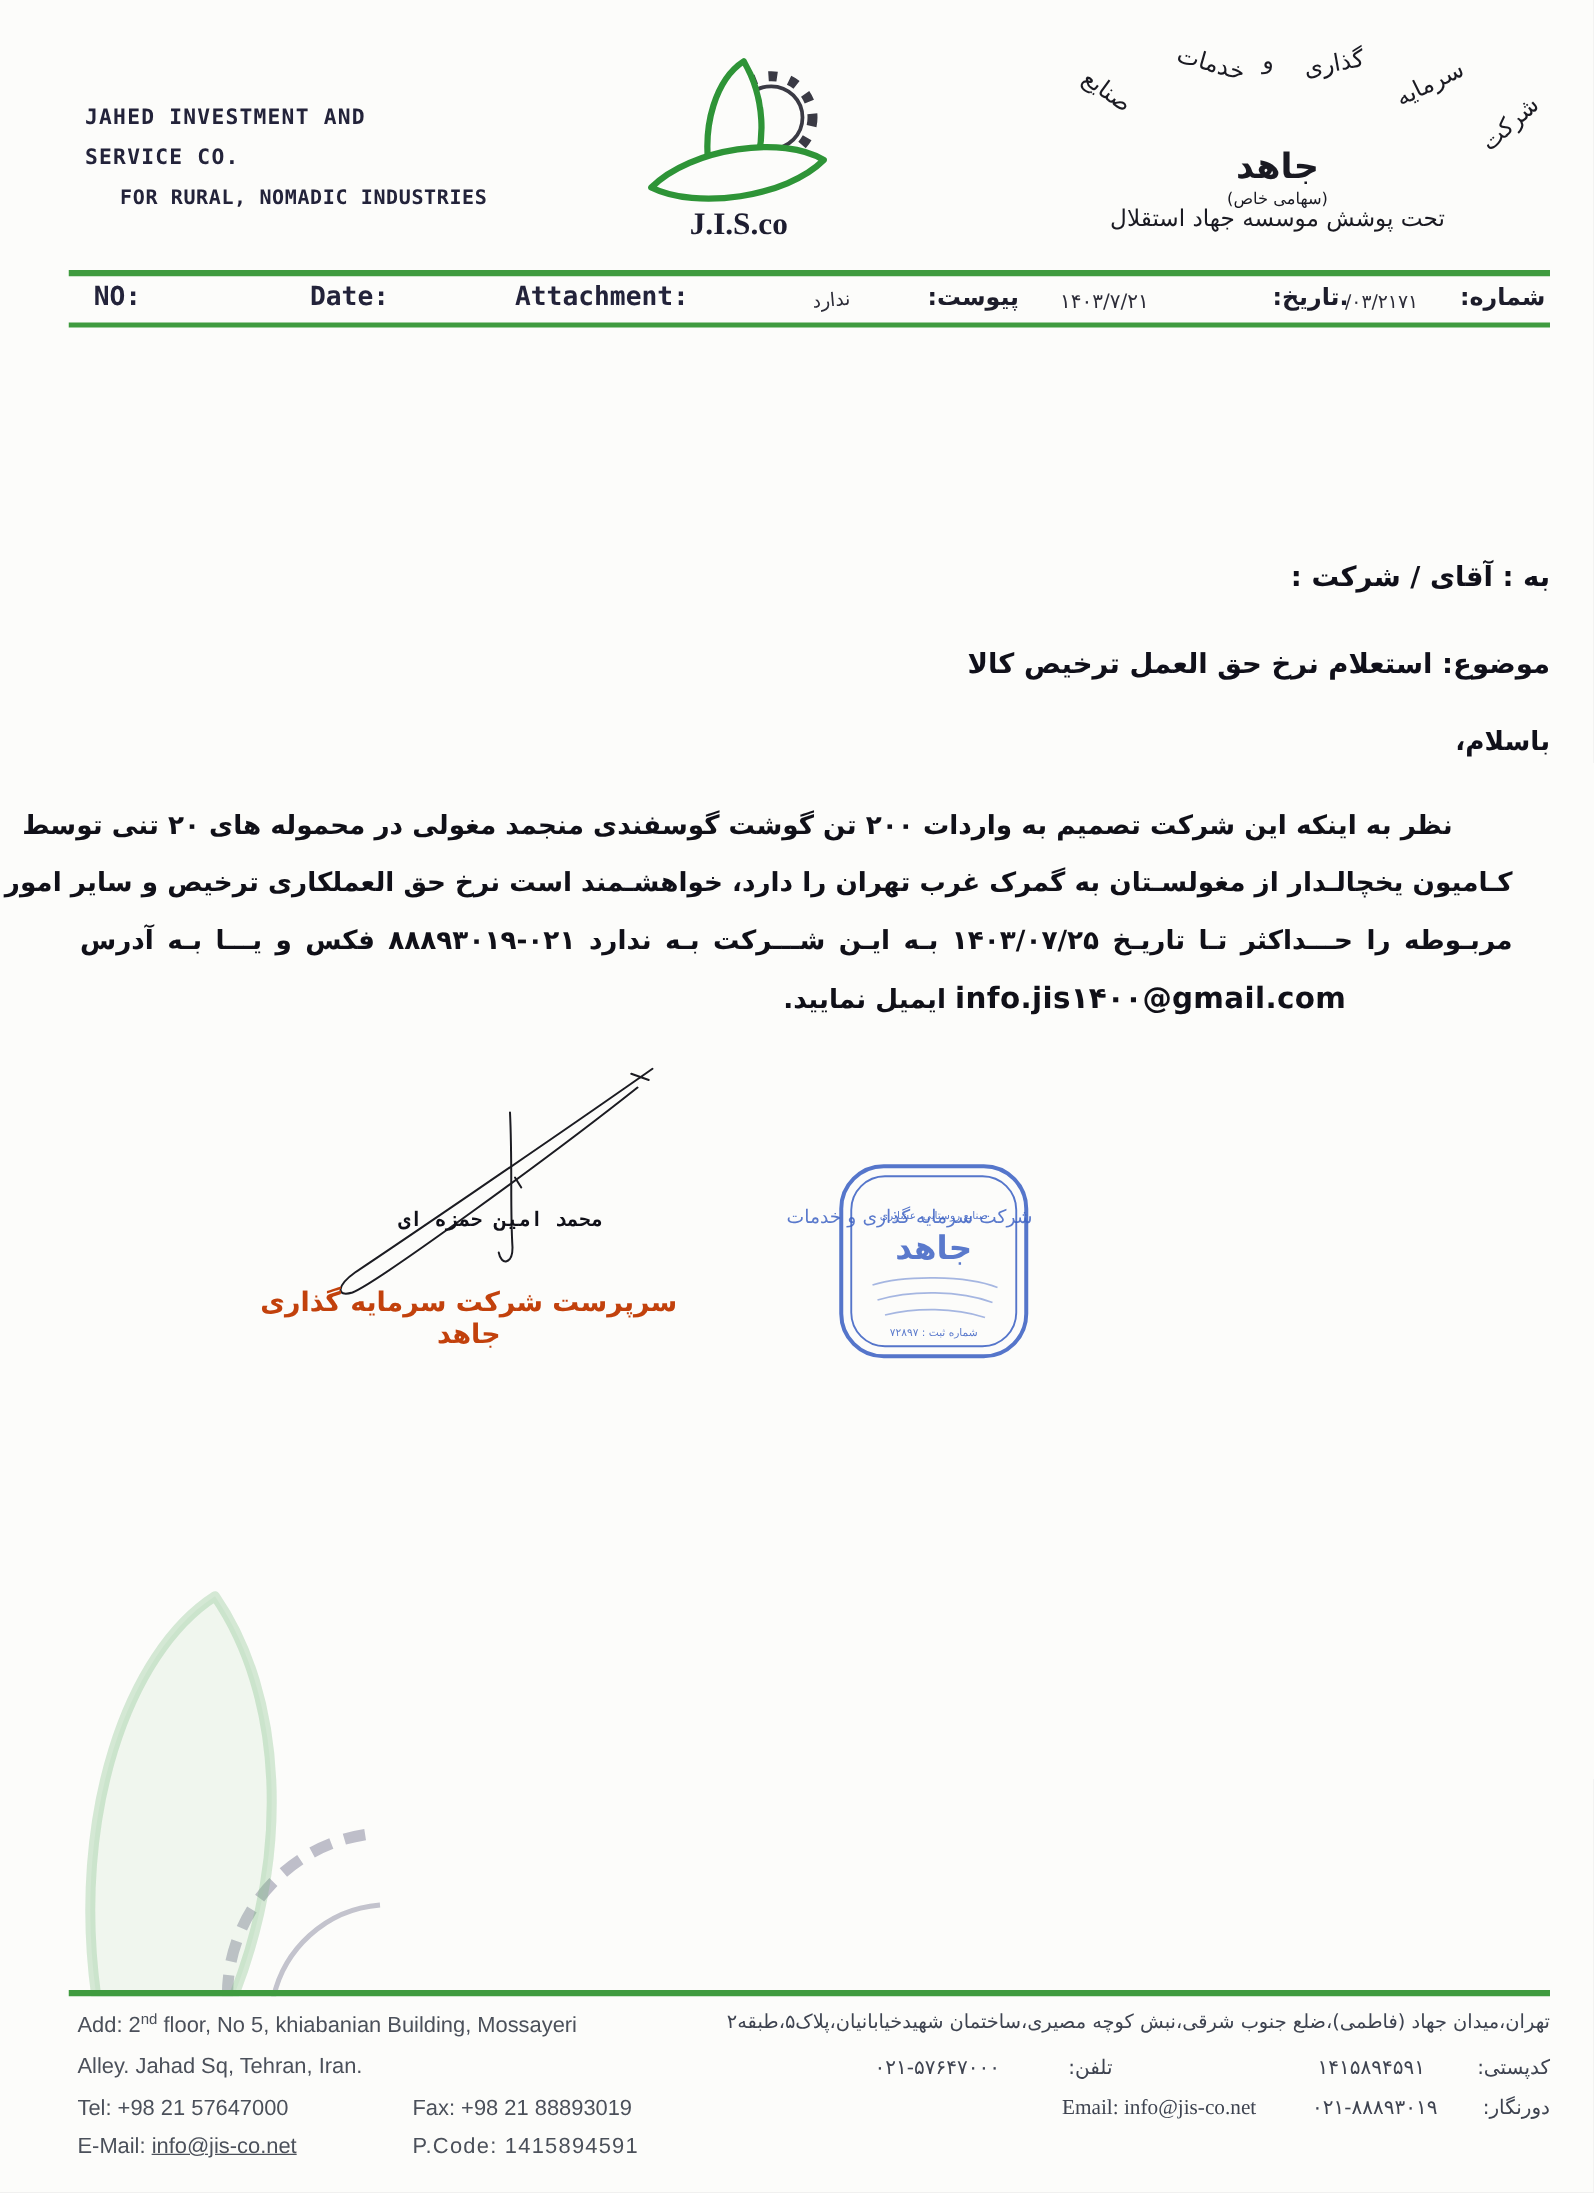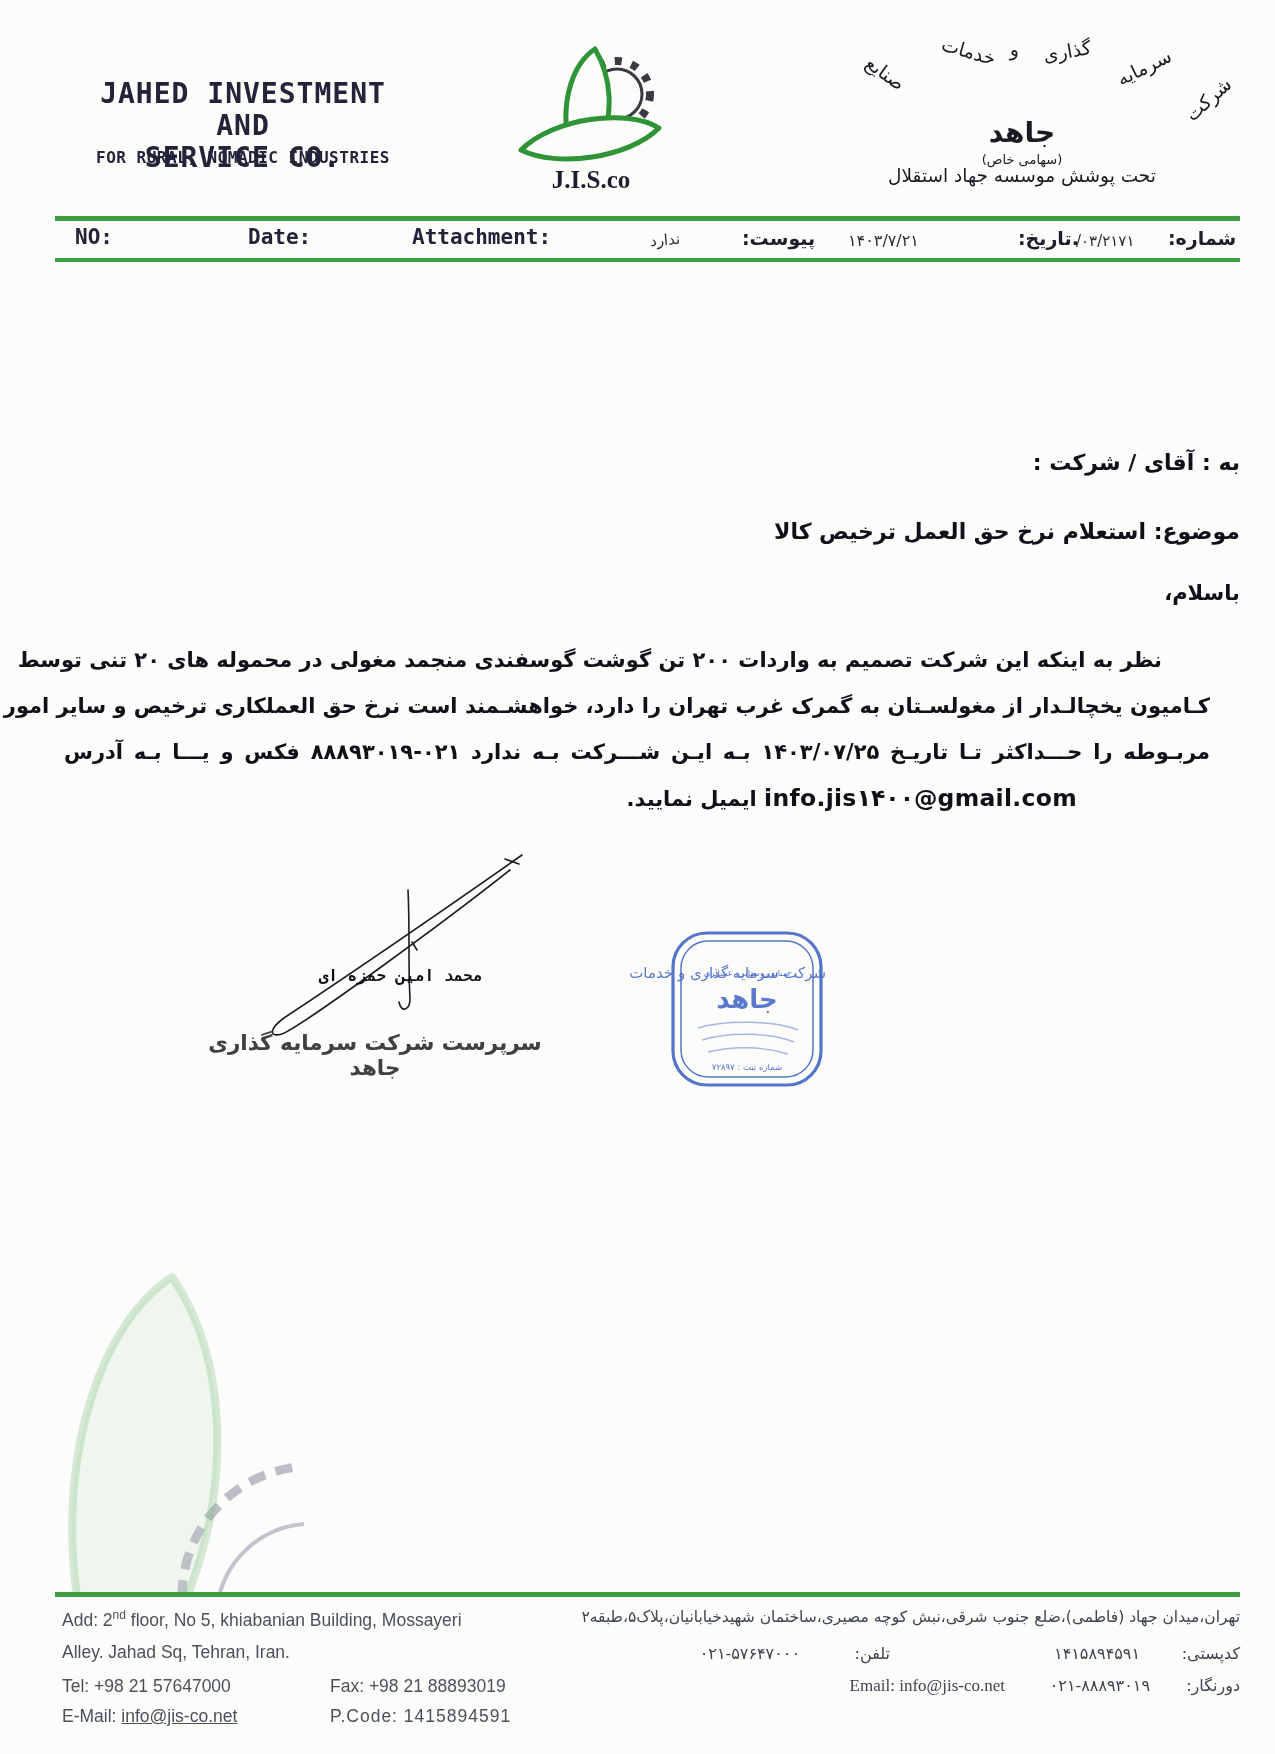--- a/index.html
+++ b/index.html
@@ -4,21 +4,21 @@
 <style>
   html,body{margin:0;padding:0;background:#e8e8e6;}
   .page{position:relative;width:1275px;height:1754px;margin:0 auto;background:#fcfcfa;overflow:hidden;
         font-family:"DejaVu Sans",sans-serif;color:#15151f;}
   .abs{position:absolute;}
   .mono{font-family:"DejaVu Sans Mono",monospace;font-weight:bold;color:#23233a;}
   .fa{font-family:"DejaVu Sans",sans-serif;direction:rtl;}
   .ltr{direction:ltr;unicode-bidi:isolate;}
 
   
-  #en-name{left:68px;top:78px;width:350px;text-align:center;font-size:28px;line-height:32px;letter-spacing:1px;}
+  #en-name{left:68px;top:78px;width:350px;font-size:17px;line-height:32px;letter-spacing:1px;}
   #en-tagline{left:68px;top:148px;width:350px;text-align:center;font-size:16px;letter-spacing:.5px;}
 
   
   #logo-svg{left:505px;top:46px;}
   #logo-caption{left:505px;top:166px;width:172px;text-align:center;
     font-family:"Liberation Serif",serif;font-weight:bold;font-size:25px;color:#1d1d30;}
 
   
   #fa-head{right:38px;top:30px;width:430px;height:165px;direction:rtl;color:#1a1a22;}
   #fa-head .arcword{position:absolute;font-size:19px;white-space:nowrap;}
@@ -46,21 +46,21 @@
   #salutation{right:35px;top:581px;font-size:21px;font-weight:bold;color:#10101a;}
   #body{left:64px;top:648px;width:1146px;direction:rtl;font-size:21px;font-weight:bold;color:#101018;}
   #body .bl{height:46px;text-align:justify;text-align-last:justify;white-space:nowrap;}
   #body .bl.indent{padding-right:48px;}
   #email-line{right:198px;top:784px;font-size:21px;font-weight:bold;color:#101018;white-space:nowrap;}
   #email-line .email{font-size:23.5px;letter-spacing:.3px;}
 
   
   #sig-svg{left:262px;top:846px;}
   #sig-name{left:268px;top:966px;width:265px;text-align:center;font-size:16px;font-weight:bold;color:#101018;font-family:Liberation Mono, monospace;}
-  #sig-title{left:206px;top:1030px;width:338px;text-align:center;font-size:21.5px;font-weight:bold;color:#404040;}
+  #sig-title{left:206px;top:1030px;width:338px;text-align:center;font-size:21.5px;font-weight:bold;color:#c2410c;}
 
   
   #stamp{left:668px;top:928px;width:158px;height:162px;}
   #stamp svg{position:absolute;left:0;top:0;}
   #stamp .st{position:absolute;left:0;right:0;text-align:center;color:#3e63c4;direction:rtl;opacity:.85;white-space:nowrap;}
   #stamp-arc{top:36px;font-size:15px;}
   #stamp-l2{top:40px;font-size:8.5px;}
   #stamp-center{top:56px;font-size:26px;font-weight:bold;opacity:.8;}
   #stamp-bottom{top:134px;font-size:8.5px;}
 

